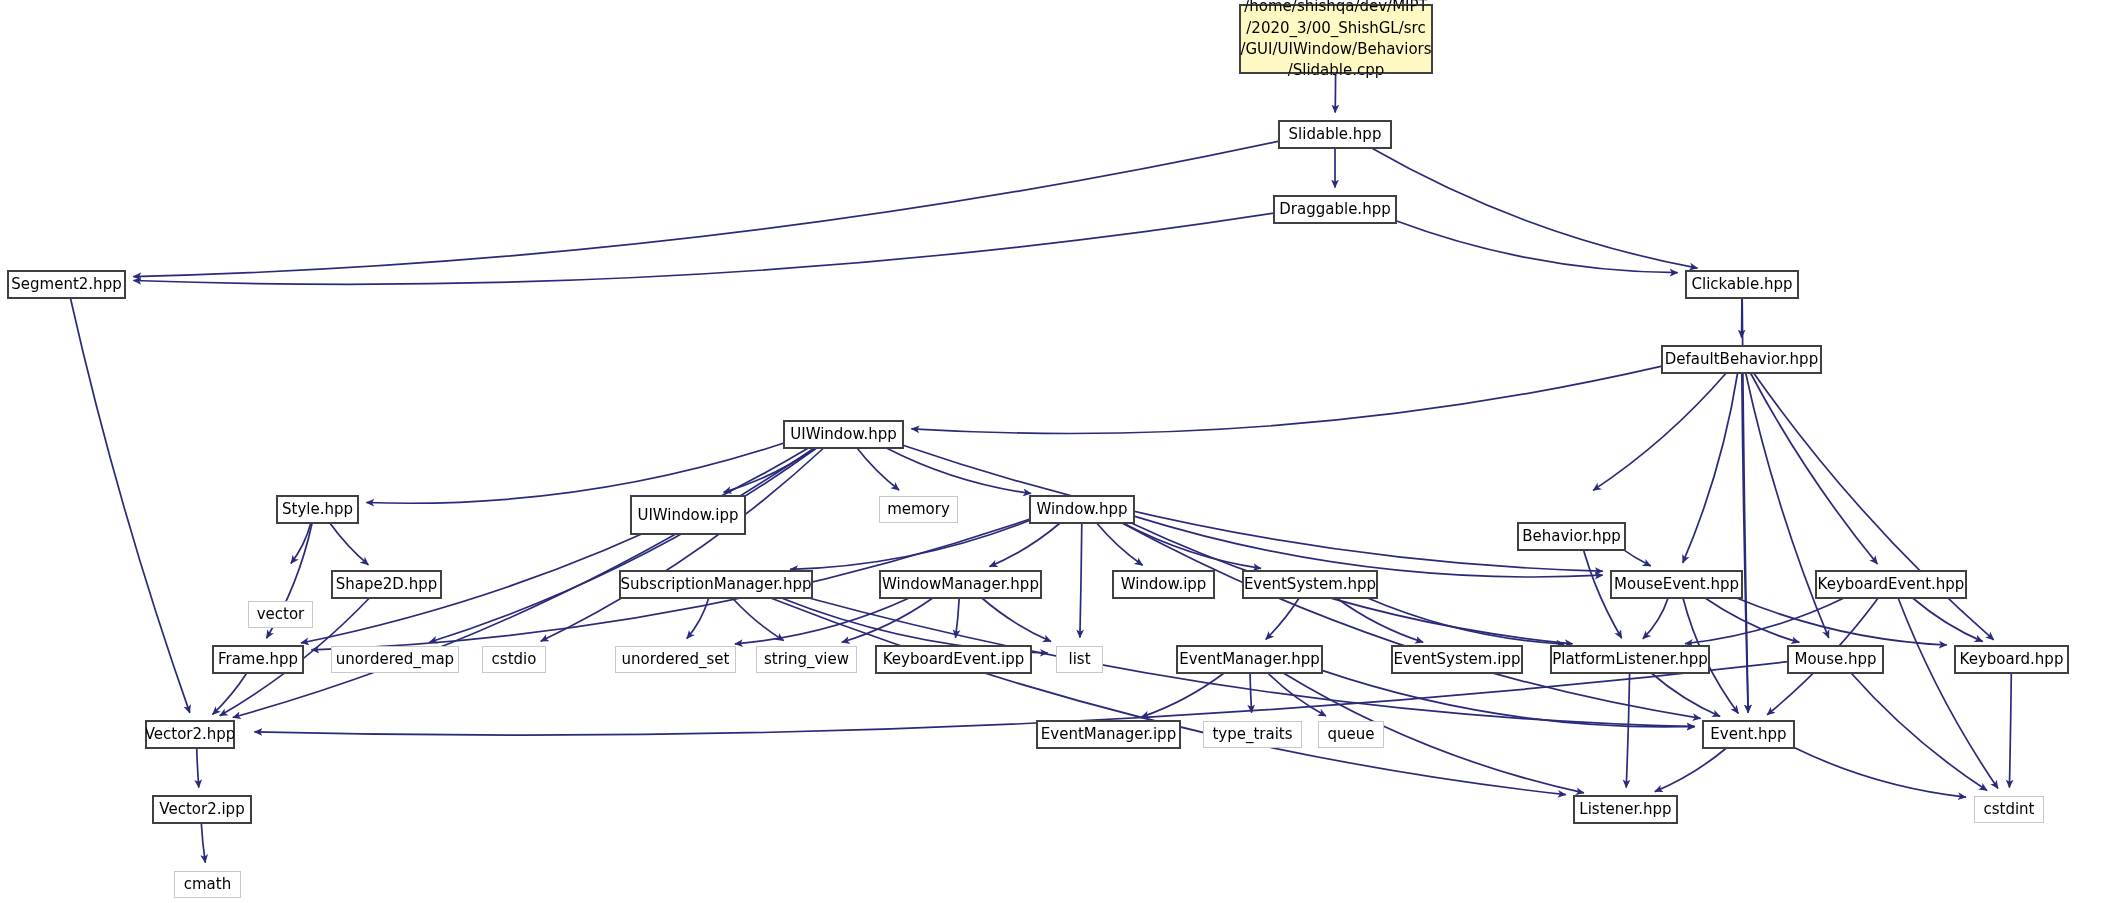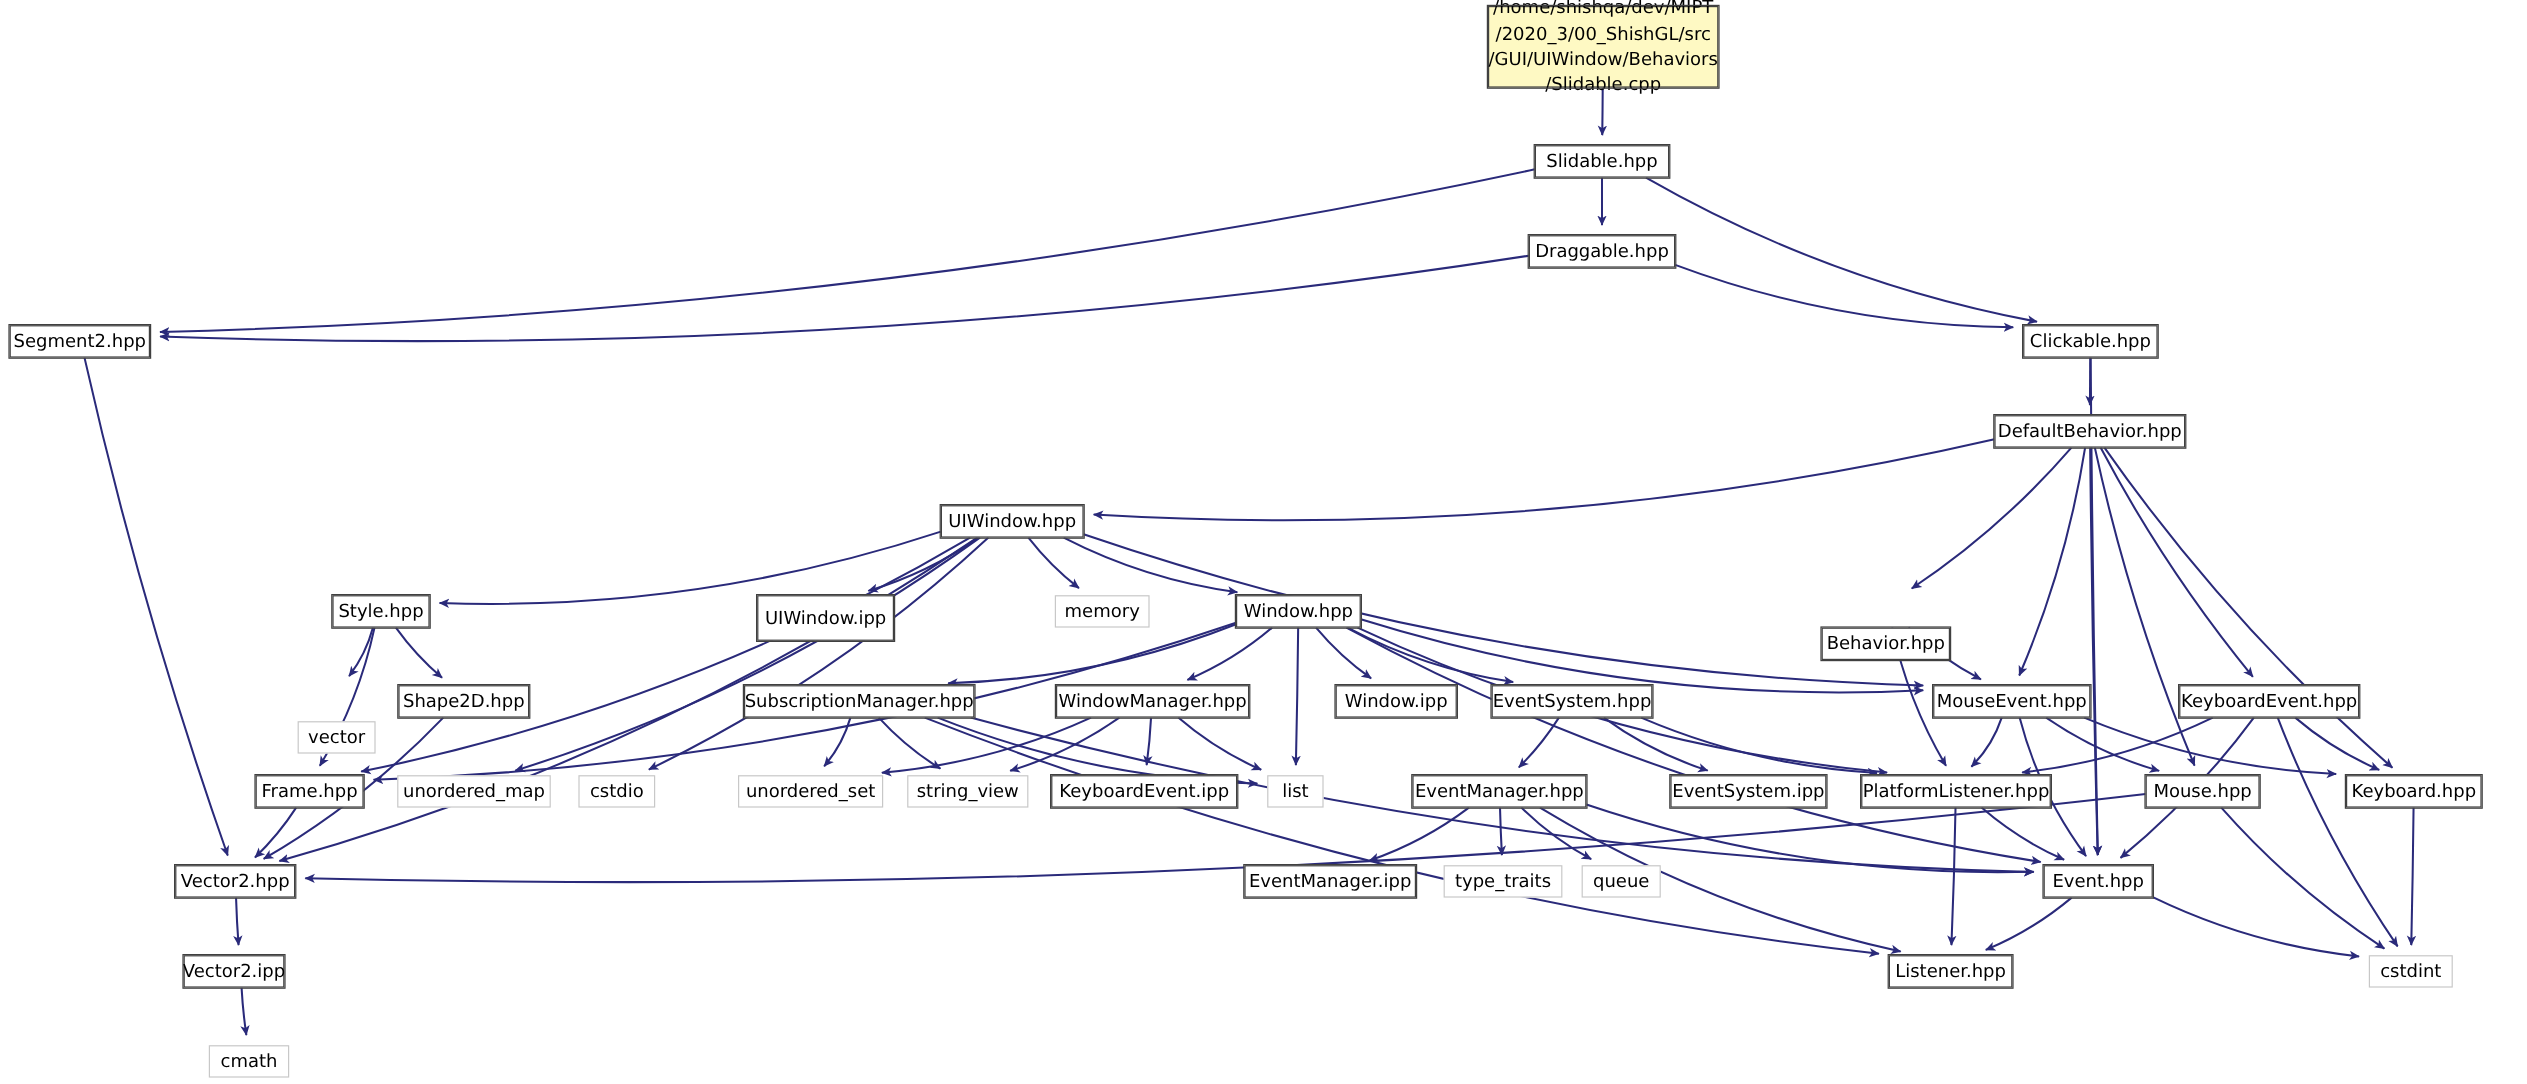--- a/index.html
+++ b/index.html
@@ -131,23 +131,23 @@
       <div class="node sys" style="left: 482px; top: 646px; width: 64px; height: 27px;">cstdio</div>
       <div class="node sys" style="left: 615px; top: 646px; width: 121px; height: 27px;">unordered_set</div>
       <div class="node sys" style="left: 756px; top: 646px; width: 101px; height: 27px;">string_view</div>
       <div class="node" style="left: 876px; top: 646px; width: 155px; height: 27px;">KeyboardEvent.ipp</div>
       <div class="node sys" style="left: 1056px; top: 646px; width: 47px; height: 27px;">list</div>
       <div class="node" style="left: 1177px; top: 646px; width: 145px; height: 27px;">EventManager.hpp</div>
       <div class="node" style="left: 1392px; top: 646px; width: 130px; height: 27px;">EventSystem.ipp</div>
       <div class="node" style="left: 1551px; top: 646px; width: 158px; height: 27px;">PlatformListener.hpp</div>
       <div class="node" style="left: 1788px; top: 646px; width: 95px; height: 27px;">Mouse.hpp</div>
       <div class="node" style="left: 1955px; top: 646px; width: 113px; height: 27px;">Keyboard.hpp</div>
-      <div class="node" style="left: 146px; top: 721px; width: 100px; height: 27px;">Vector2.hpp</div>
+      <div class="node" style="left: 146px; top: 721px; width: 88px; height: 27px;">Vector2.hpp</div>
       <div class="node" style="left: 1037px; top: 721px; width: 143px; height: 27px;">EventManager.ipp</div>
       <div class="node sys" style="left: 1203px; top: 721px; width: 99px; height: 27px;">type_traits</div>
       <div class="node sys" style="left: 1318px; top: 721px; width: 66px; height: 27px;">queue</div>
       <div class="node" style="left: 1703px; top: 721px; width: 91px; height: 27px;">Event.hpp</div>
-      <div class="node" style="left: 153px; top: 796px; width: 84px; height: 27px;">Vector2.ipp</div>
+      <div class="node" style="left: 153px; top: 796px; width: 98px; height: 27px;">Vector2.ipp</div>
       <div class="node" style="left: 1574px; top: 796px; width: 103px; height: 27px;">Listener.hpp</div>
       <div class="node sys" style="left: 1974px; top: 796px; width: 70px; height: 27px;">cstdint</div>
       <div class="node sys" style="left: 174px; top: 871px; width: 67px; height: 27px;">cmath</div>
     </div>
 </div>
 
 </body></html>

